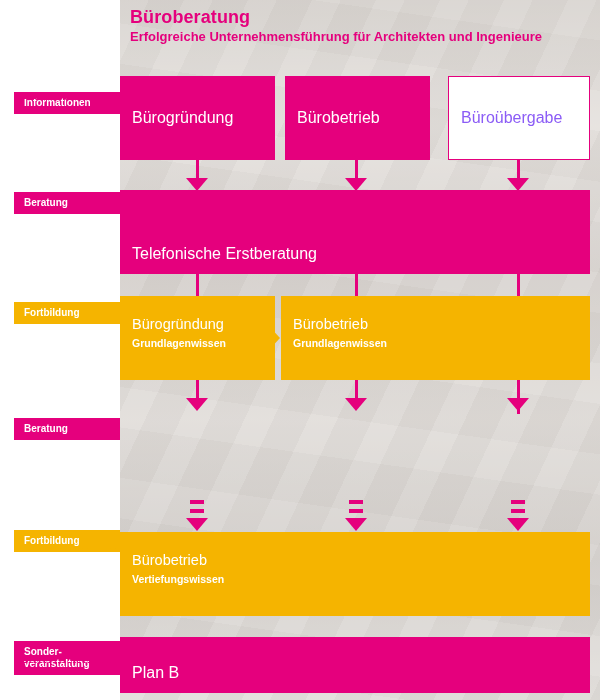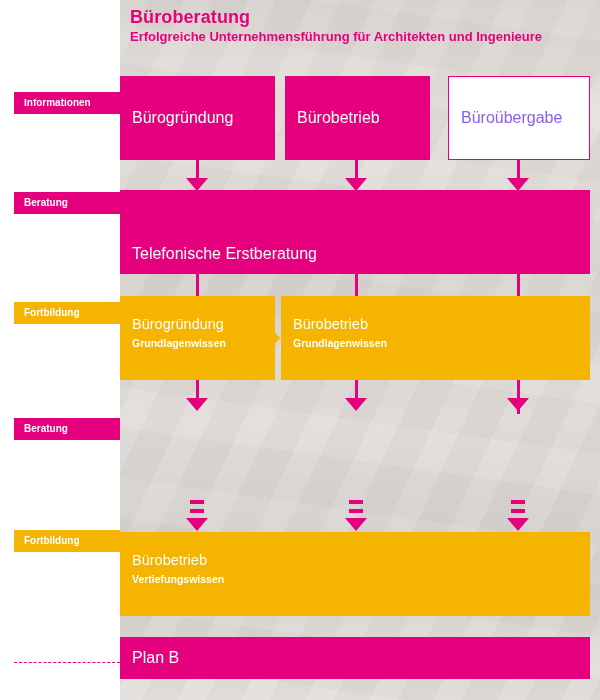--- a/index.html
+++ b/index.html
@@ -192,20 +192,24 @@
   <div class="rail-label" style="top:418px;">
     <span>Beratung</span>
   </div>
   <div class="rail-dash" style="top:436px;"></div>
 
   <div class="rail-label yellow" style="top:530px;">
     <span>Fortbildung</span>
   </div>
   <div class="rail-dash" style="top:548px; border-top-color:#f5b400;"></div>
 
+  <div class="rail-label two-line" style="top:641px;">
+    <span>Sonder-</span><br>
+    <span>veranstaltung</span>
+  </div>
   <div class="rail-dash" style="top:662px;"></div>
 
   <div class="box box-magenta pad center-v" style="left:120px; top:76px; width:155px; height:84px;">
     <div class="box-title">Bürogründung</div>
   </div>
 
   <div class="box box-magenta pad center-v" style="left:285px; top:76px; width:145px; height:84px;">
     <div class="box-title">Bürobetrieb</div>
   </div>
 
@@ -256,17 +260,17 @@
 
   <div class="dash-seg" style="left:511px; top:500px;"></div>
   <div class="dash-seg" style="left:511px; top:509px;"></div>
   <div class="arrow-down" style="left:507px; top:518px;"></div>
 
   <div class="box box-yellow pad" style="left:120px; top:532px; width:470px; height:84px; padding-top:18px;">
     <div class="box-title small">Bürobetrieb</div>
     <div class="box-sub">Vertiefungswissen</div>
   </div>
 
-  <div class="box box-magenta pad center-v" style="left:120px; top:637px; width:470px; height:42px;">
+  <div class="box box-magenta pad center-v" style="left:120px; top:637px; width:470px; height:56px;justify-content:flex-end;">
     <div class="box-title">Plan B</div>
   </div>
 
 </div>
 
 </body></html>

